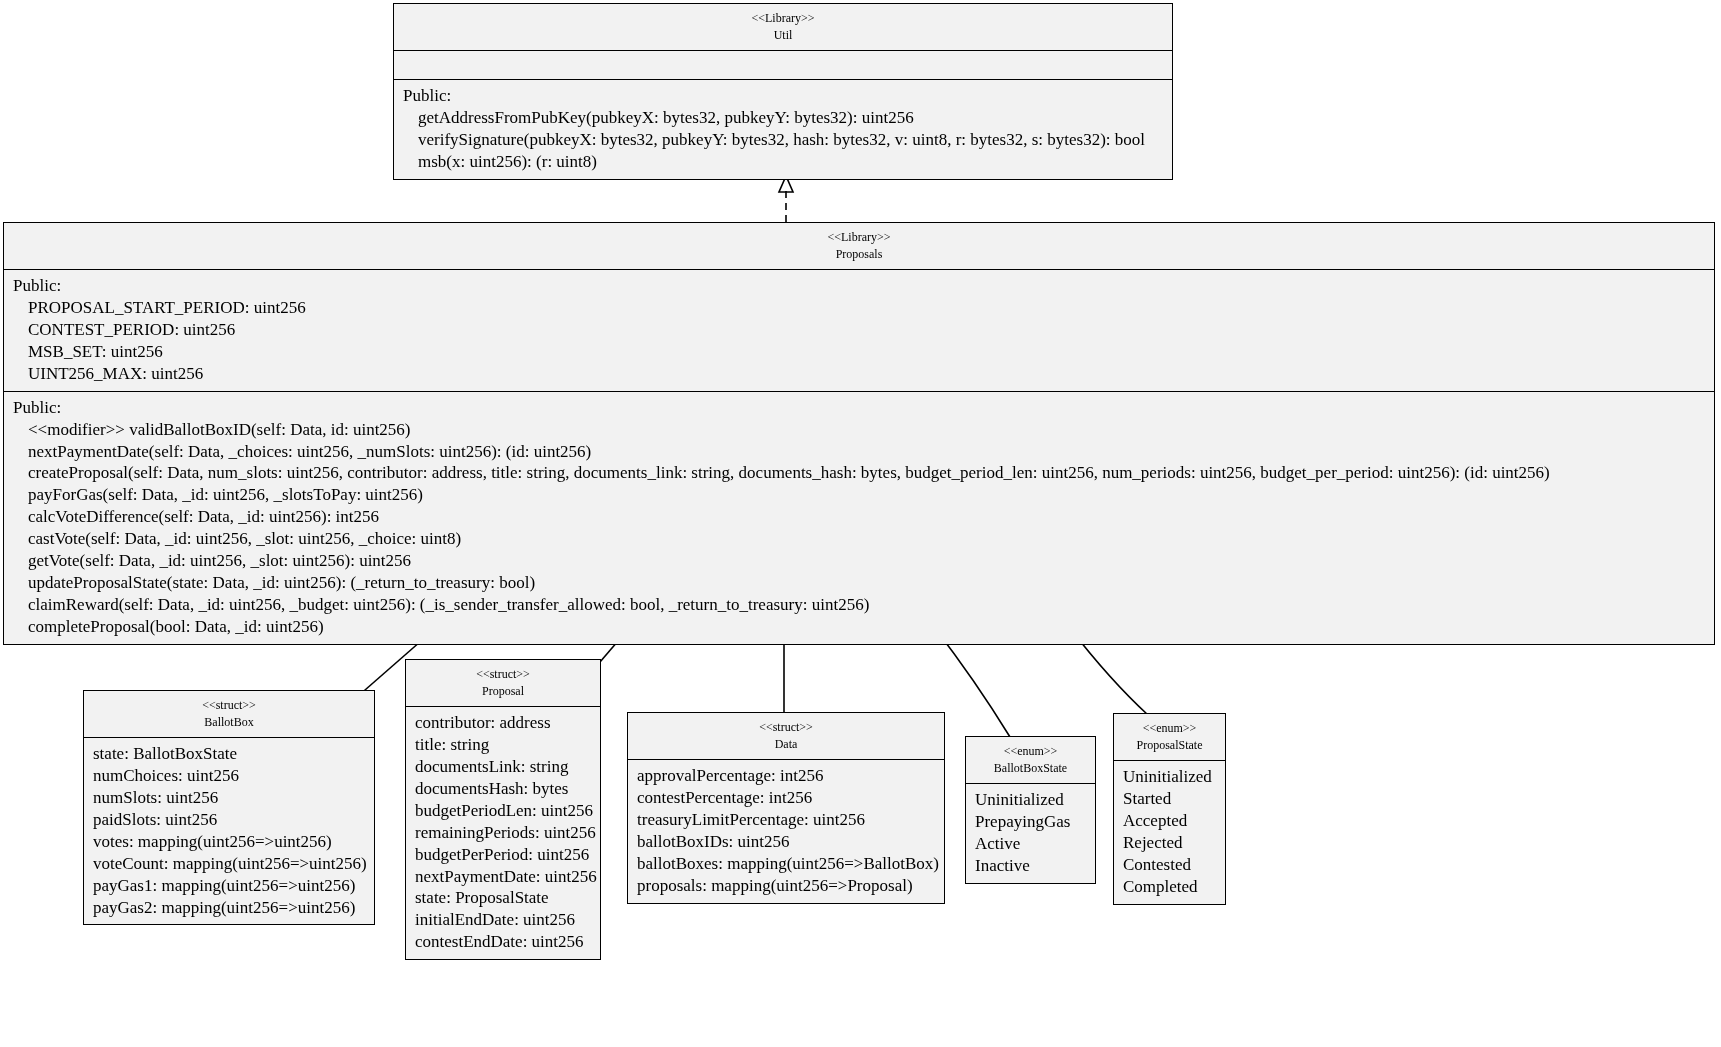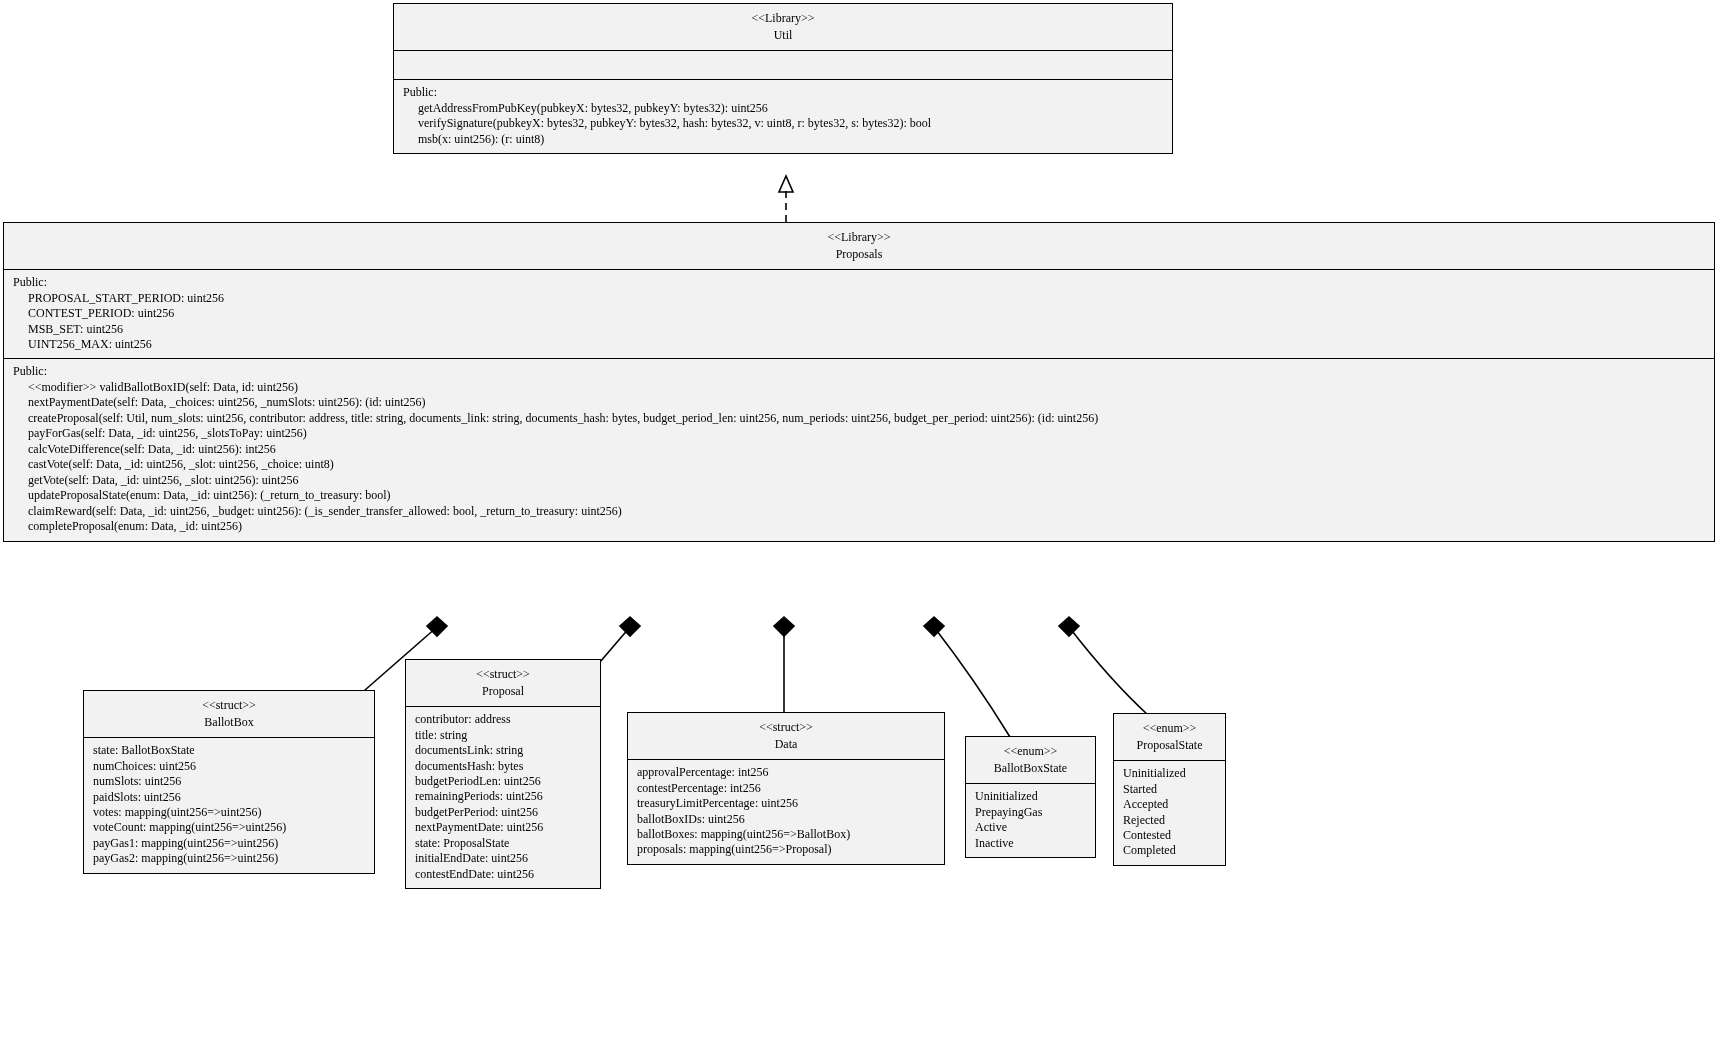--- a/index.html
+++ b/index.html
@@ -36,21 +36,21 @@
   .stereotype { display: block; }
   .cls-name { display: block; }
   .divider {
     border-top: 1.6px solid #000000;
     height: 0;
     font-size: 0;
     line-height: 0;
   }
   .uml-sect {
     padding: 5px 0 6px 0;
-    font-size: 12px;
+    font-size: 17px;
     line-height: 1.29;
     white-space: nowrap;
   }
   .uml-sect.empty {
     height: 28px;
     padding: 0;
   }
   .sect-label {
     padding-left: 9px;
   }
@@ -137,28 +137,28 @@
       <div class="member indent">PROPOSAL_START_PERIOD: uint256</div>
       <div class="member indent">CONTEST_PERIOD: uint256</div>
       <div class="member indent">MSB_SET: uint256</div>
       <div class="member indent">UINT256_MAX: uint256</div>
     </div>
     <div class="divider"></div>
     <div class="uml-sect">
       <div class="sect-label">Public:</div>
       <div class="member indent">&lt;&lt;modifier&gt;&gt; validBallotBoxID(self: Data, id: uint256)</div>
       <div class="member indent">nextPaymentDate(self: Data, _choices: uint256, _numSlots: uint256): (id: uint256)</div>
-      <div class="member indent">createProposal(self: Util, num_slots: uint256, contributor: address, title: string, documents_link: string, documents_hash: bytes, budget_period_len: uint256, num_periods: uint256, budget_per_period: uint256): (id: uint256)</div>
+      <div class="member indent">createProposal(self: Data, num_slots: uint256, contributor: address, title: string, documents_link: string, documents_hash: bytes, budget_period_len: uint256, num_periods: uint256, budget_per_period: uint256): (id: uint256)</div>
       <div class="member indent">payForGas(self: Data, _id: uint256, _slotsToPay: uint256)</div>
       <div class="member indent">calcVoteDifference(self: Data, _id: uint256): int256</div>
       <div class="member indent">castVote(self: Data, _id: uint256, _slot: uint256, _choice: uint8)</div>
       <div class="member indent">getVote(self: Data, _id: uint256, _slot: uint256): uint256</div>
-      <div class="member indent">updateProposalState(enum: Data, _id: uint256): (_return_to_treasury: bool)</div>
+      <div class="member indent">updateProposalState(state: Data, _id: uint256): (_return_to_treasury: bool)</div>
       <div class="member indent">claimReward(self: Data, _id: uint256, _budget: uint256): (_is_sender_transfer_allowed: bool, _return_to_treasury: uint256)</div>
-      <div class="member indent">completeProposal(enum: Data, _id: uint256)</div>
+      <div class="member indent">completeProposal(bool: Data, _id: uint256)</div>
     </div>
   </div>
 
   <div class="uml-box" style="left:83px; top:690px; width:292px;">
     <div class="uml-head">
       <span class="stereotype">&lt;&lt;struct&gt;&gt;</span>
       <span class="cls-name">BallotBox</span>
     </div>
     <div class="divider"></div>
     <div class="uml-sect">

